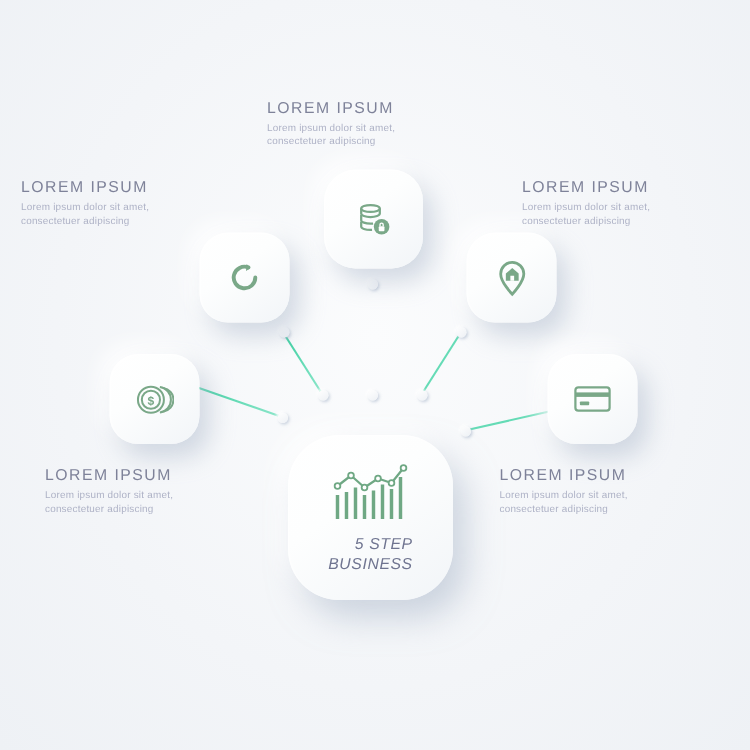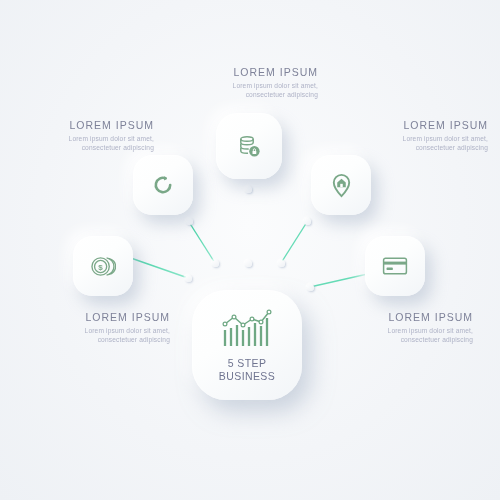--- a/index.html
+++ b/index.html
@@ -40,31 +40,32 @@
       9px 12px 22px rgba(163,177,198,0.50),
       -7px -7px 16px rgba(255,255,255,0.95),
       inset 1px 1px 2px rgba(255,255,255,0.9);
   }
 
   .icon-wrap{display:flex;align-items:center;justify-content:center;line-height:0;}
 
   
   .center-text{
     margin-top:7px;
-    text-align:center;
+    text-align:right;
     color:#6f7490;
     font-size:10.5px;
     letter-spacing:0.4px;
     line-height:13px;
     font-weight:400;
+    font-style:italic;
   }
   .center-text .l2{display:block;}
 
   
-  .label{position:absolute;text-align:right;}
+  .label{position:absolute;text-align:left;}
   .label .title{
     color:#7e8299;
     font-size:10.5px;
     letter-spacing:1.0px;
     line-height:13px;
     font-weight:400;
     white-space:nowrap;
   }
   .label .sub{
     margin-top:3px;

